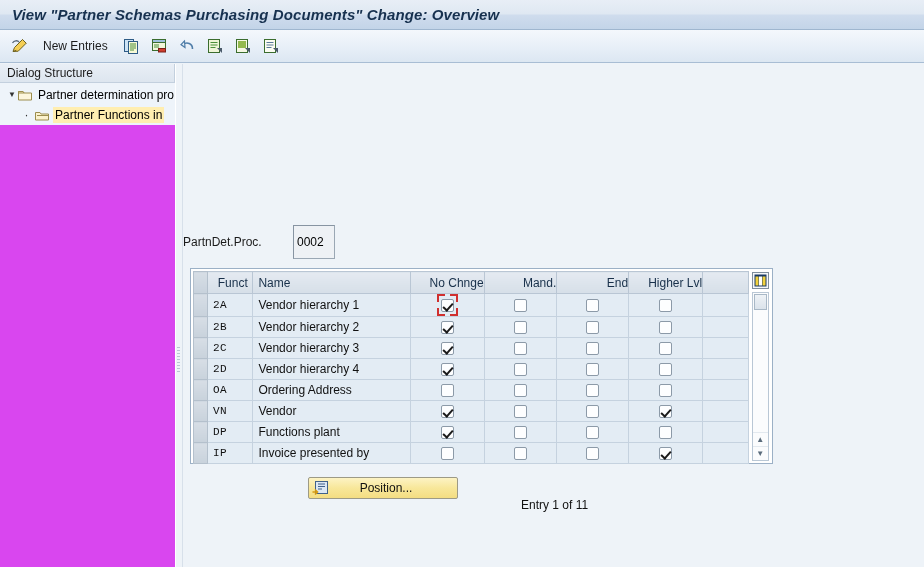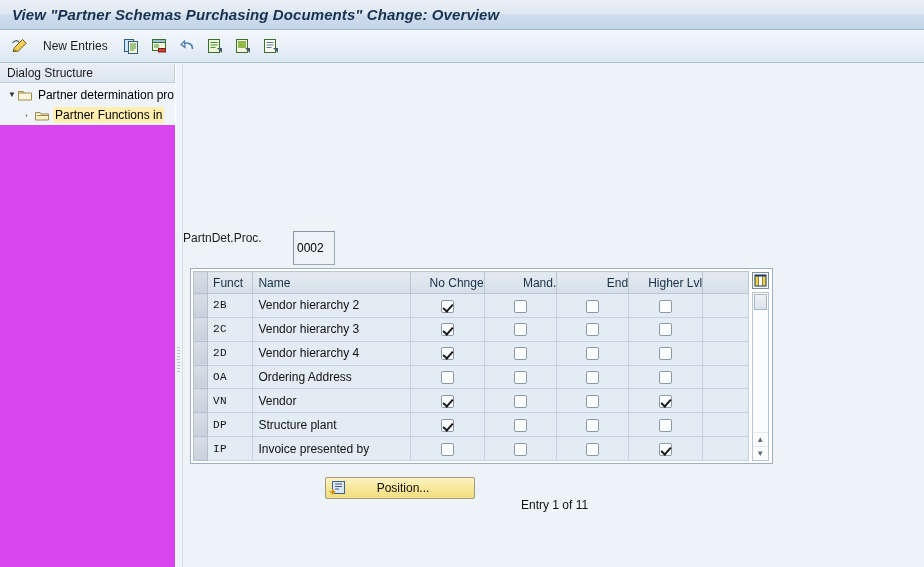--- a/index.html
+++ b/index.html
@@ -102,22 +102,22 @@
   }
 
   
   .content {
     position: absolute; left: 183px; top: 0; right: 0; bottom: 0;
     background: #eef3f8;
   }
 
   
   .field-row {
-    position: absolute; left: 0; top: 167px;
-    display: flex; 
+    position: absolute; left: 0; top: 161px;
+    display: flex; align-items: center;
   }
   .field-label { font-size: 12px; color: #1b1b1b; width: 110px; }
   .field-input {
     width: 42px; height: 19px;
     background: #eef1f5;
     border: 1px solid #9aa7b4;
     border-top-color: #8794a2; border-left-color:#8794a2;
     font-family: "Liberation Sans", sans-serif;
     font-size: 12px; color: #000;
     padding: 16px 3px;
@@ -147,21 +147,21 @@
     border-color: #b9c6d4;
     height: 22px;
     color: #18304a;
   }
   .tbl th.sel, .tbl td.sel {
     width: 15px; padding: 0;
     background: linear-gradient(to bottom,#d7dee6,#c8d2dc);
     border-color:#b4c0cc;
   }
   .tbl td.fn { width: 46px; font-family: "Liberation Mono", monospace; font-size: 11px; letter-spacing:.3px; }
-  .tbl th.fn { width: 46px; }
+  .tbl th.fn { width: 46px; text-align: center; }
   .tbl td.nm, .tbl th.nm { width: 160px; margin-top: 22px; }
   .tbl td.cb, .tbl th.cb { width: 75px; text-align: right; }
   .tbl td.cb { text-align: center; padding: 0; }
   .tbl th.pad, .tbl td.pad { width: 48px; }
 
   
   .cbx {
     display: inline-block; position: relative;
     width: 13px; height: 13px;
     background: #fdfeff;
@@ -212,21 +212,21 @@
   }
   .vscroll .track { flex: 1; }
   .vscroll .arr {
     height: 14px; display: flex; align-items: center; justify-content: center;
     color: #5a6b7b; font-size: 8px; line-height: 1;
     border-top: 1px solid #e3e9ef;
   }
 
   
   .pos-btn {
-    position: absolute; left: 142px; top: 413px;
+    position: absolute; left: 125px; top: 413px;
     width: 150px; height: 22px;
     background: linear-gradient(to bottom,#fdf3c4 0%, #f8e79a 50%, #f4dd82 100%);
     border: 1px solid #9d9a86;
     border-radius: 2px;
     display: flex; align-items: center;
     padding-left: 3px;
     cursor: default;
   }
   .pos-btn .lbl { flex: 1; text-align: center; font-size: 12px; color: #111; padding-right: 14px; }
   .entry-count {
@@ -379,20 +379,30 @@
               <th class="cb">No Chnge</th>
               <th class="cb">Mand.</th>
               <th class="cb">End</th>
               <th class="cb">Higher Lvl</th>
               <th class="pad"></th>
             </tr>
           </thead>
           <tbody>
               <tr>
                 <td class="sel"></td>
+                <td class="fn">2A</td>
+                <td class="nm">Vendor hierarchy 1</td>
+                <td class="cb"><span class="cbx-focus"><span class="cbx checked"></span><span class="corners"></span></span></td>
+                <td class="cb"><span class="cbx"></span></td>
+                <td class="cb"><span class="cbx"></span></td>
+                <td class="cb"><span class="cbx"></span></td>
+                <td class="pad"></td>
+              </tr>
+              <tr>
+                <td class="sel"></td>
                 <td class="fn">2B</td>
                 <td class="nm">Vendor hierarchy 2</td>
                 <td class="cb"><span class="cbx checked"></span></td>
                 <td class="cb"><span class="cbx"></span></td>
                 <td class="cb"><span class="cbx"></span></td>
                 <td class="cb"><span class="cbx"></span></td>
                 <td class="pad"></td>
               </tr>
               <tr>
                 <td class="sel"></td>
@@ -430,21 +440,21 @@
                 <td class="nm">Vendor</td>
                 <td class="cb"><span class="cbx checked"></span></td>
                 <td class="cb"><span class="cbx"></span></td>
                 <td class="cb"><span class="cbx"></span></td>
                 <td class="cb"><span class="cbx checked"></span></td>
                 <td class="pad"></td>
               </tr>
               <tr>
                 <td class="sel"></td>
                 <td class="fn">DP</td>
-                <td class="nm">Structure plant</td>
+                <td class="nm">Functions plant</td>
                 <td class="cb"><span class="cbx checked"></span></td>
                 <td class="cb"><span class="cbx"></span></td>
                 <td class="cb"><span class="cbx"></span></td>
                 <td class="cb"><span class="cbx"></span></td>
                 <td class="pad"></td>
               </tr>
               <tr>
                 <td class="sel"></td>
                 <td class="fn">IP</td>
                 <td class="nm">Invoice presented by</td>

